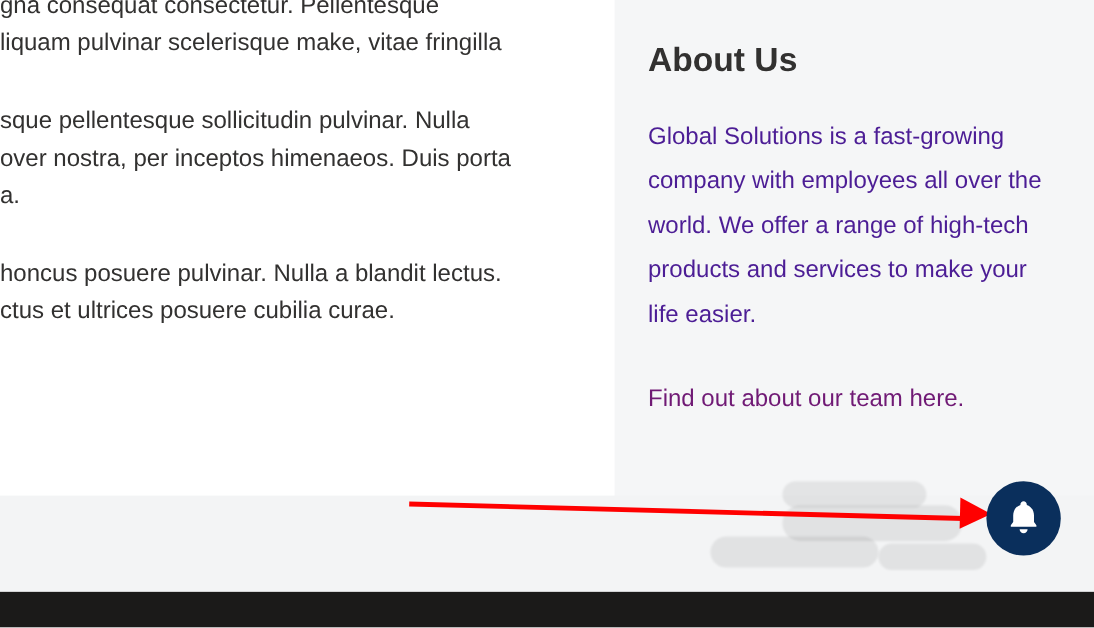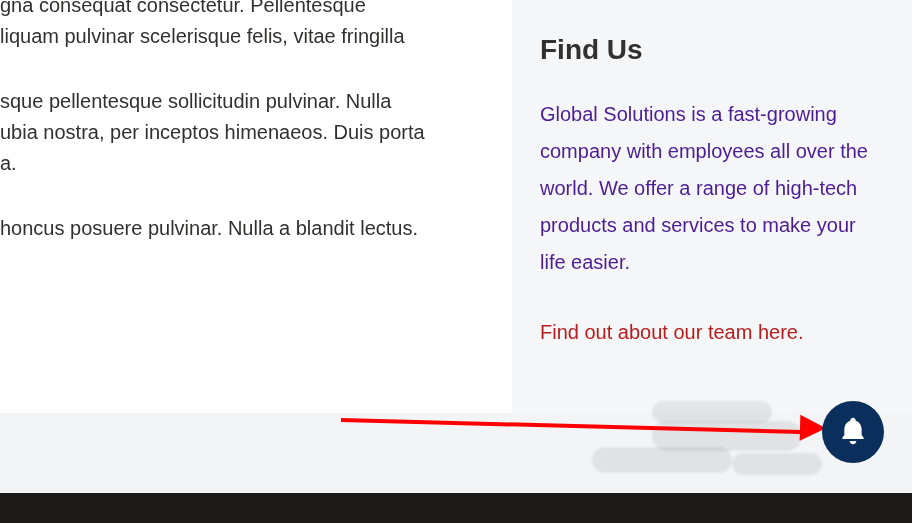--- a/index.html
+++ b/index.html
@@ -44,21 +44,21 @@
       margin-bottom: 30px;
     }
     .about-text {
       font-size: 20px;
       line-height: 1.85;
       color: #4c1d95;
       margin-bottom: 40px;
     }
     .about-link {
       font-size: 20px;
-      color: #b91c1c;
+      color: #701a75;
       text-decoration: none;
     }
     .bottom-strip {
       position: absolute;
       left: 0;
       right: 0;
       bottom: 0;
       height: 30px;
       background: #1b1a19;
     }
@@ -119,34 +119,35 @@
       transform: rotate(1.5deg);
     }
   </style>
 </head>
 <body>
 
 <div class="page">
   <div class="main-col">
     <p class="main-p-top">
       <span>gna consequat consectetur. Pellentesque</span><br>
-      <span>liquam pulvinar scelerisque felis, vitae fringilla</span>
+      <span>liquam pulvinar scelerisque make, vitae fringilla</span>
     </p>
     <p>
       <span>sque pellentesque sollicitudin pulvinar. Nulla</span><br>
-      <span>ubia nostra, per inceptos himenaeos. Duis porta</span><br>
+      <span>over nostra, per inceptos himenaeos. Duis porta</span><br>
       <span>a.</span>
     </p>
     <p>
       <span>honcus posuere pulvinar. Nulla a blandit lectus.</span><br>
+      <span>ctus et ultrices posuere cubilia curae.</span>
     </p>
   </div>
 
   <aside class="sidebar">
-    <h2 class="about-title">Find Us</h2>
+    <h2 class="about-title">About Us</h2>
     <p class="about-text">Global Solutions is a fast-growing company with employees all over the world. We offer a range of high-tech products and services to make your life easier.</p>
     <a href="#" class="about-link">Find out about our team here.</a>
   </aside>
 </div>
 
 <div class="fade-band"></div>
 <div class="bottom-strip"></div>
 
 <div class="smudge" style="right:110px; bottom:72px; width:150px; height:30px;"></div>
 <div class="smudge" style="right:140px; bottom:100px; width:120px; height:22px;"></div>

